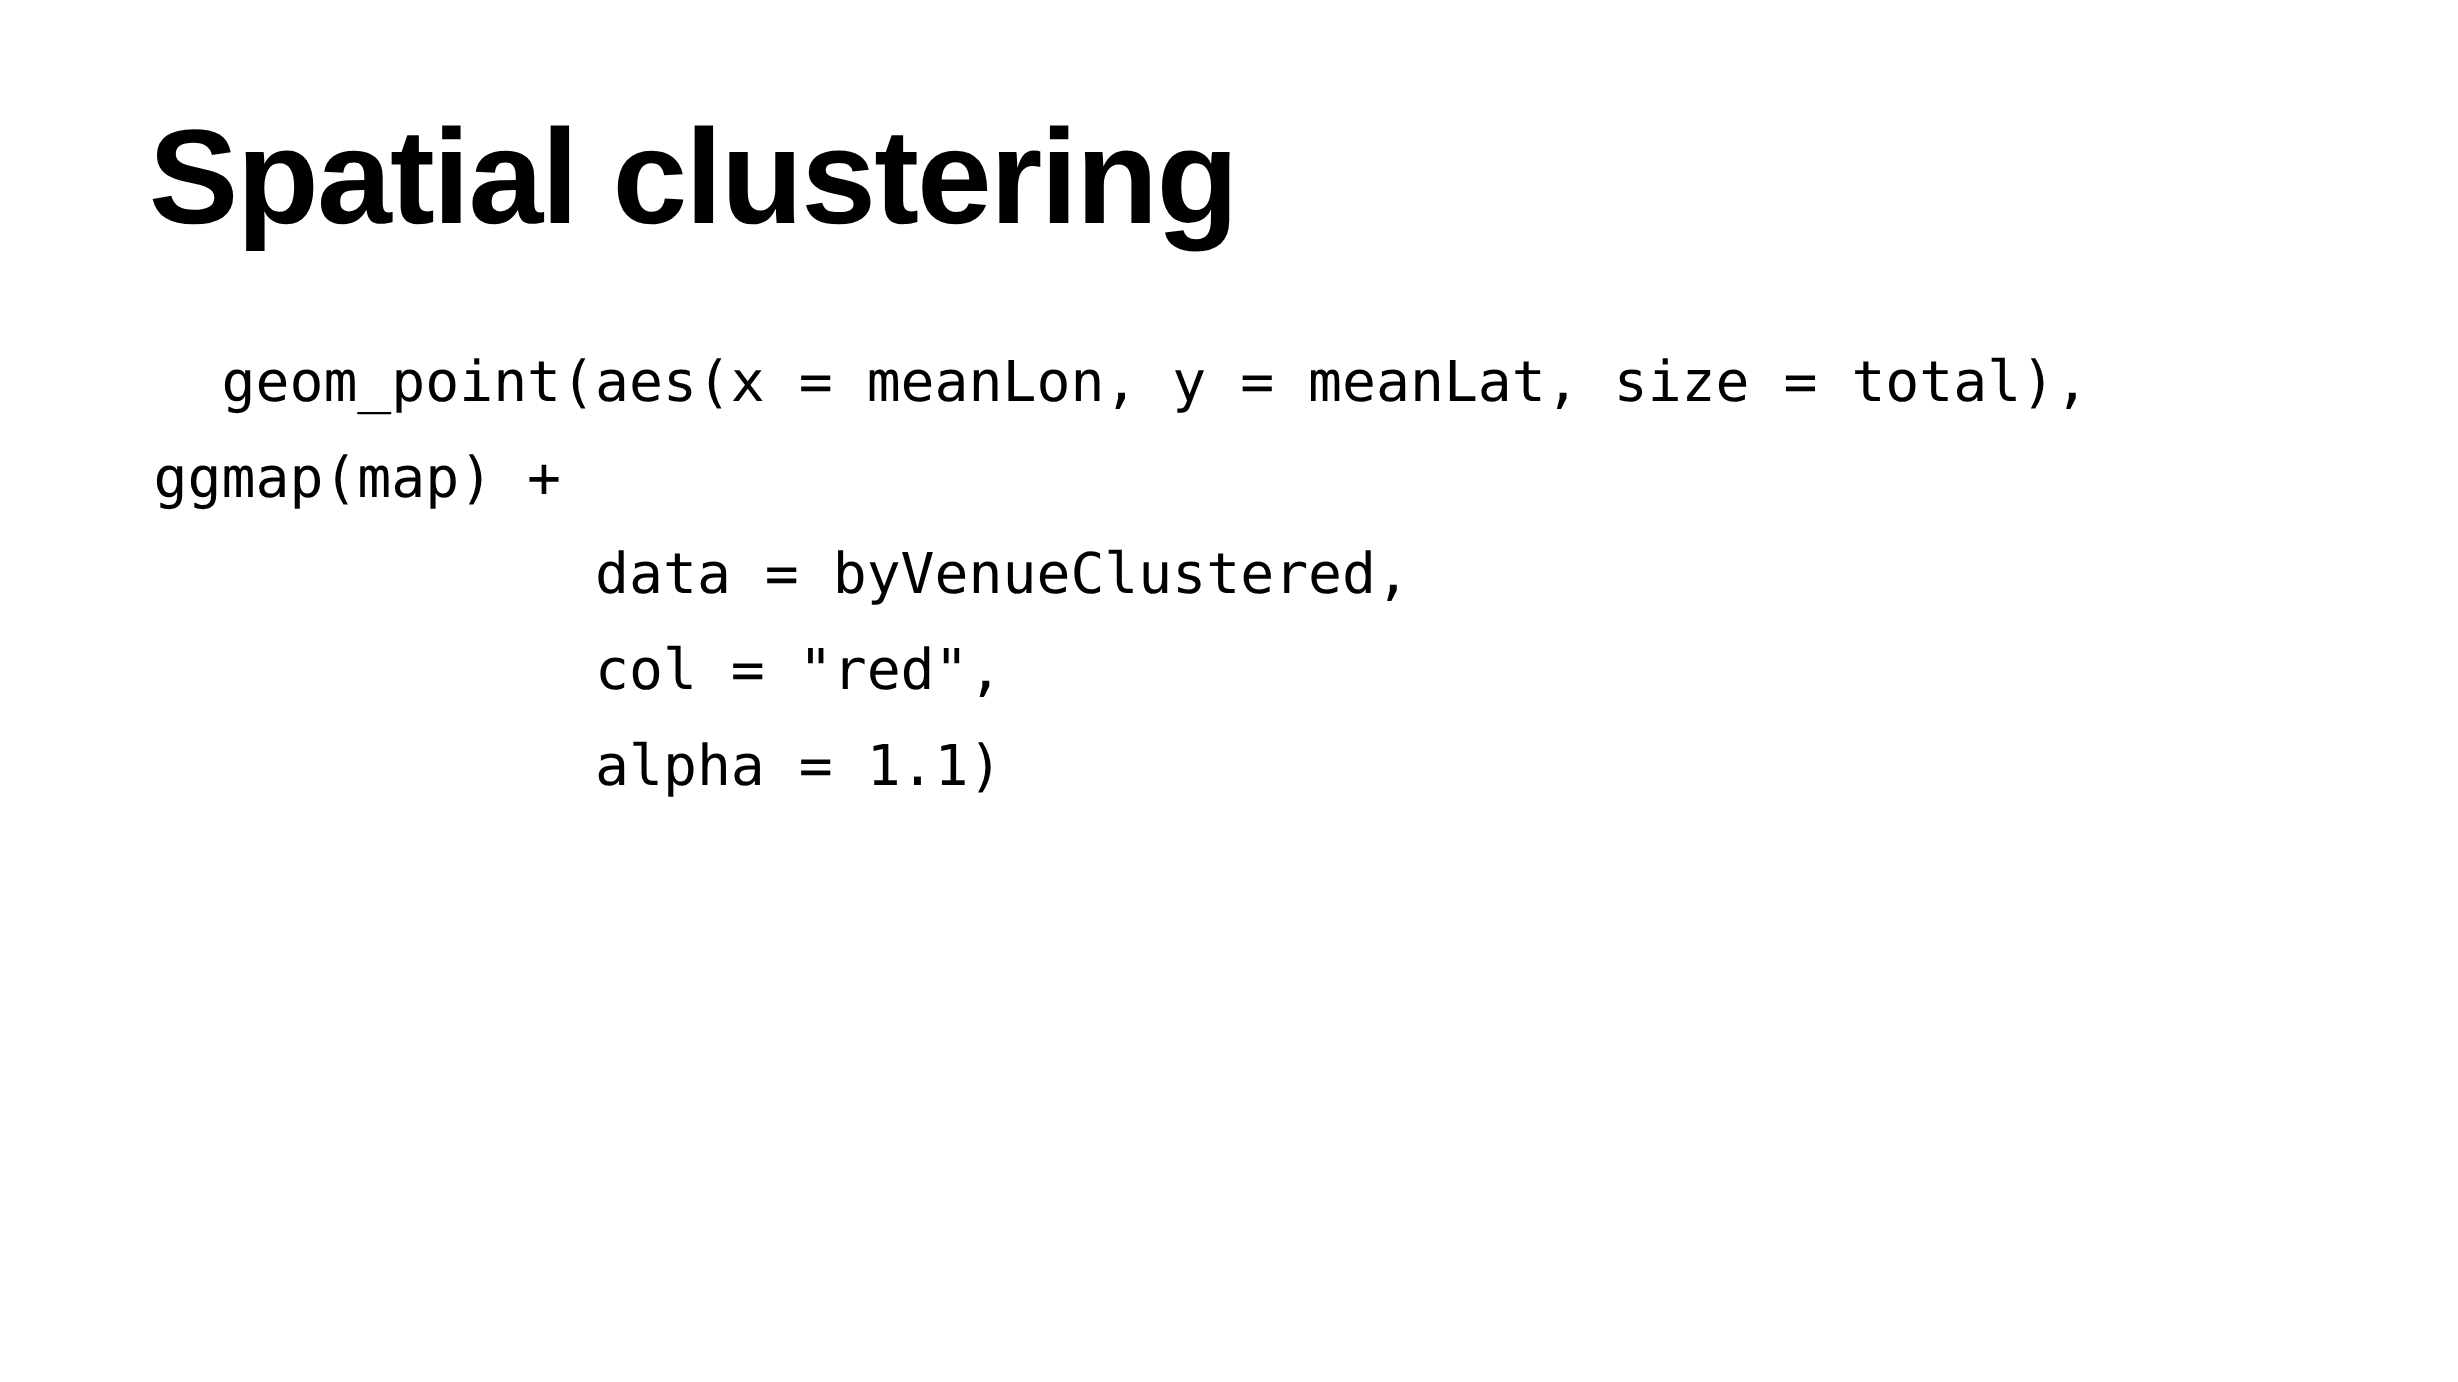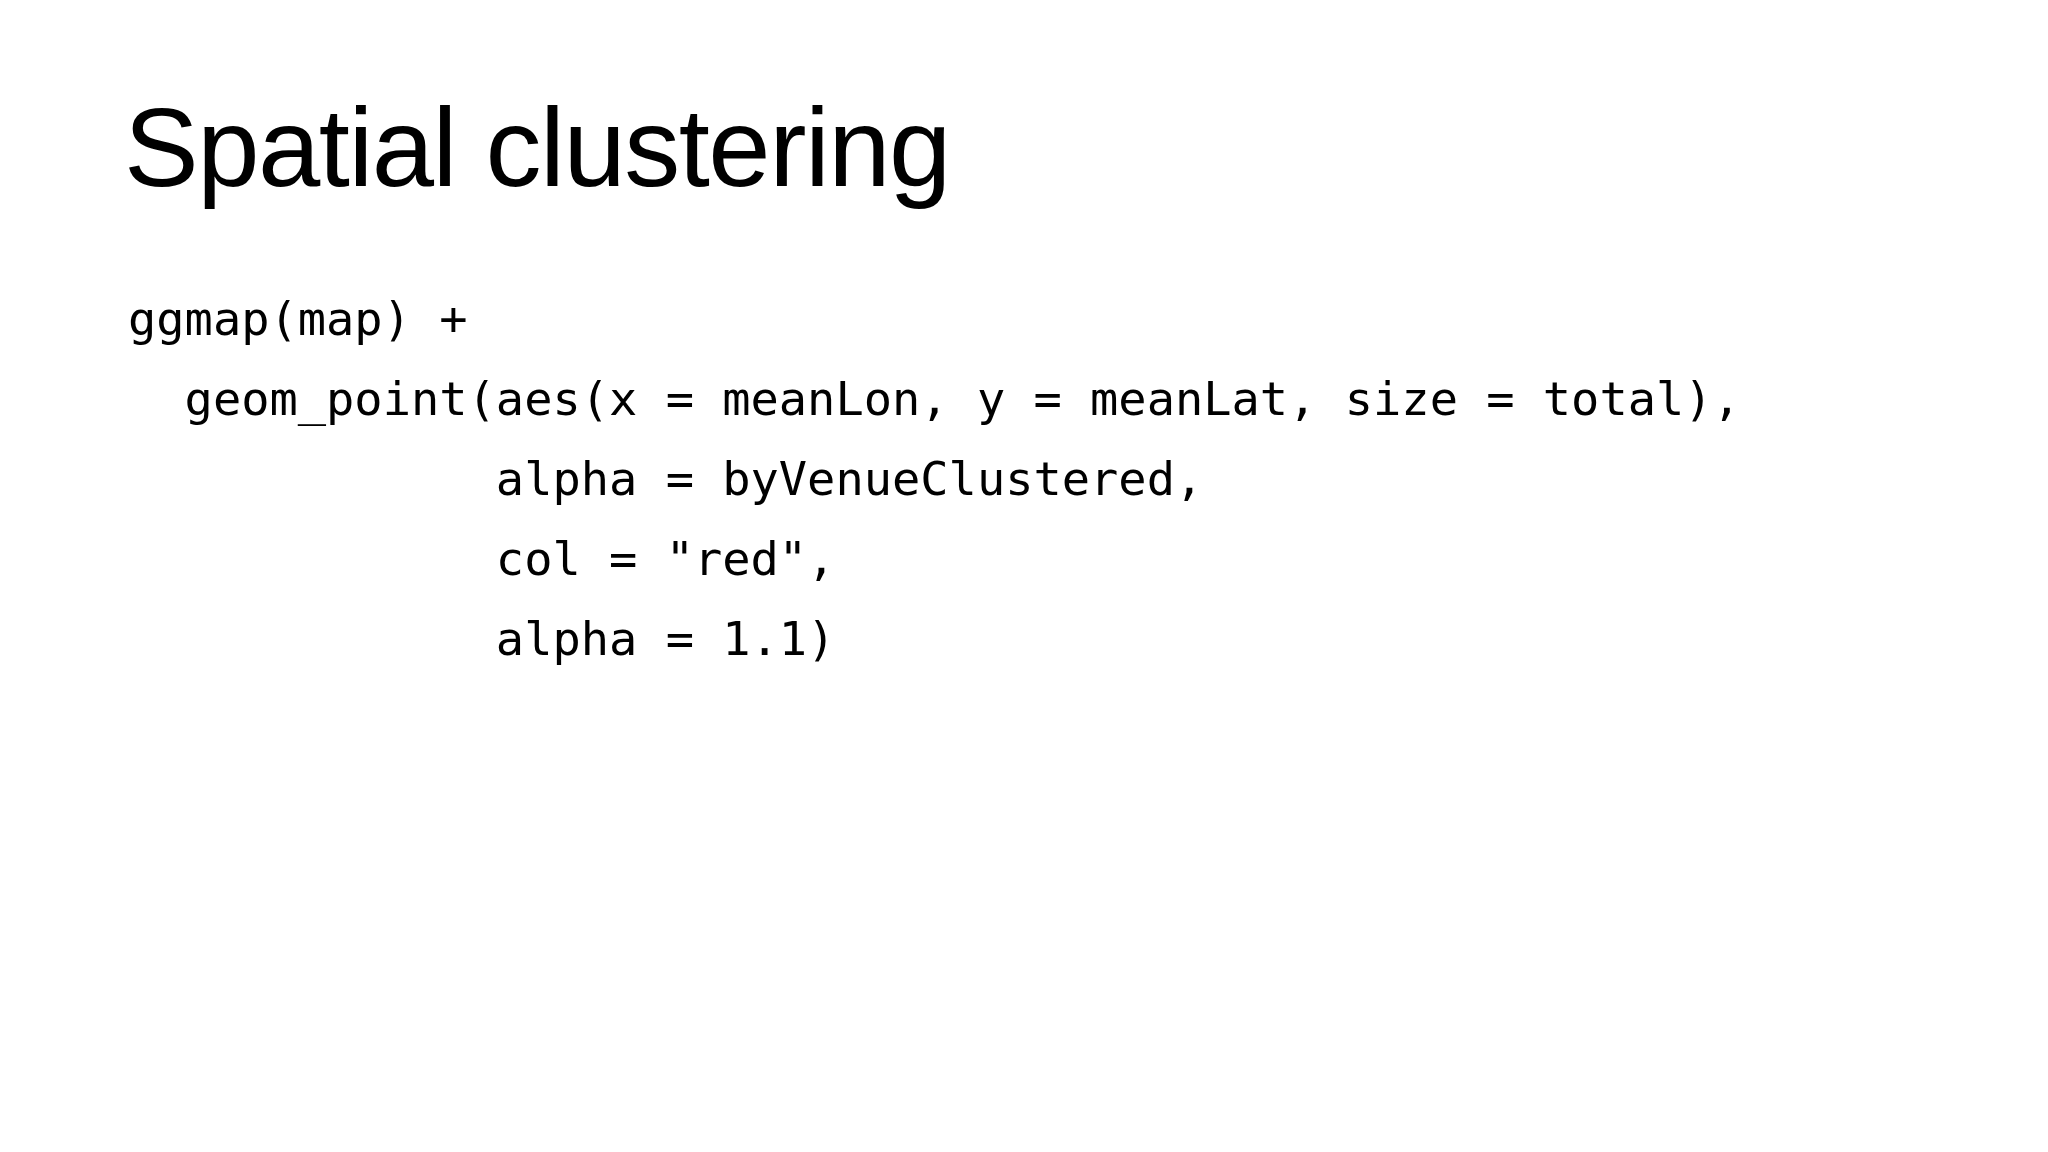--- a/index.html
+++ b/index.html
@@ -15,21 +15,21 @@
     background: #ffffff;
     overflow: hidden;
   }
 
   #slide-title {
     position: absolute;
     left: 124px;
     top: 92px;
     margin: 0;
     font-family: "Liberation Sans", sans-serif;
-    font-weight: normal;
+    font-weight: bold;
     font-size: 112px;
     line-height: 1.0;
     letter-spacing: -1.5px;
     color: #000000;
     white-space: pre;
   }
 
   #code-block {
     position: absolute;
     left: 128px;
@@ -48,15 +48,15 @@
     height: 80px;
   }
 </style>
 </head>
 <body>
 
 <div id="slide">
 
   <h1 id="slide-title">Spatial clustering</h1>
 
-  <pre id="code-block"><code><span class="code-line">ggmap(map) +</span><span class="code-line">  geom_point(aes(x = meanLon, y = meanLat, size = total),</span><span class="code-line">             alpha = byVenueClustered,</span><span class="code-line">             col = "red",</span><span class="code-line">             alpha = 1.1)</span></code></pre>
+  <pre id="code-block"><code><span class="code-line">  geom_point(aes(x = meanLon, y = meanLat, size = total),</span><span class="code-line">ggmap(map) +</span><span class="code-line">             data = byVenueClustered,</span><span class="code-line">             col = "red",</span><span class="code-line">             alpha = 1.1)</span></code></pre>
 
 </div>
 
 </body></html>

